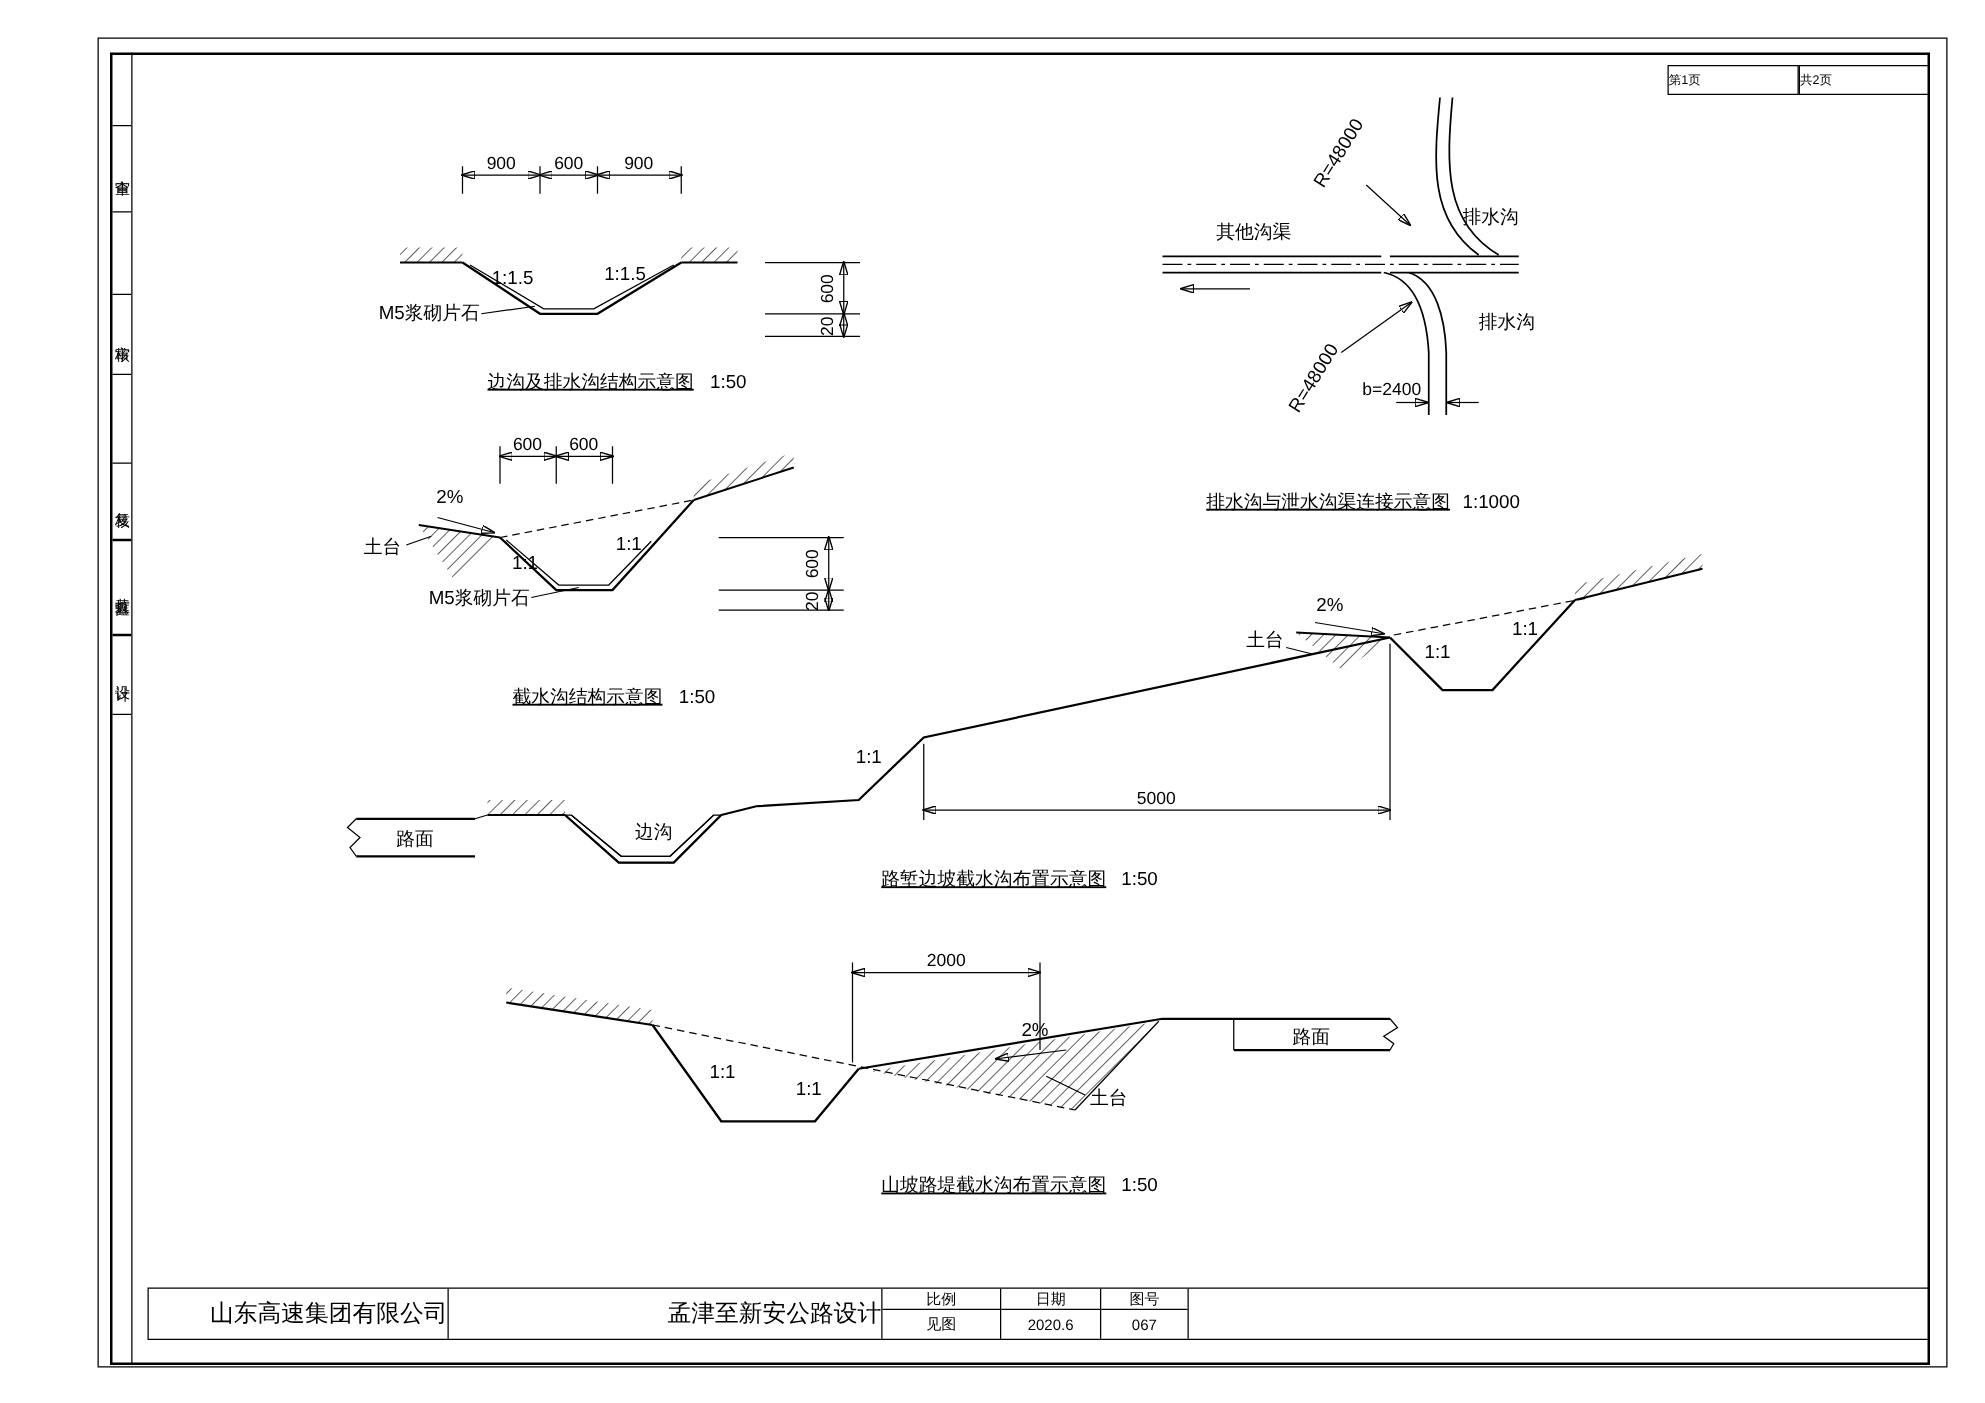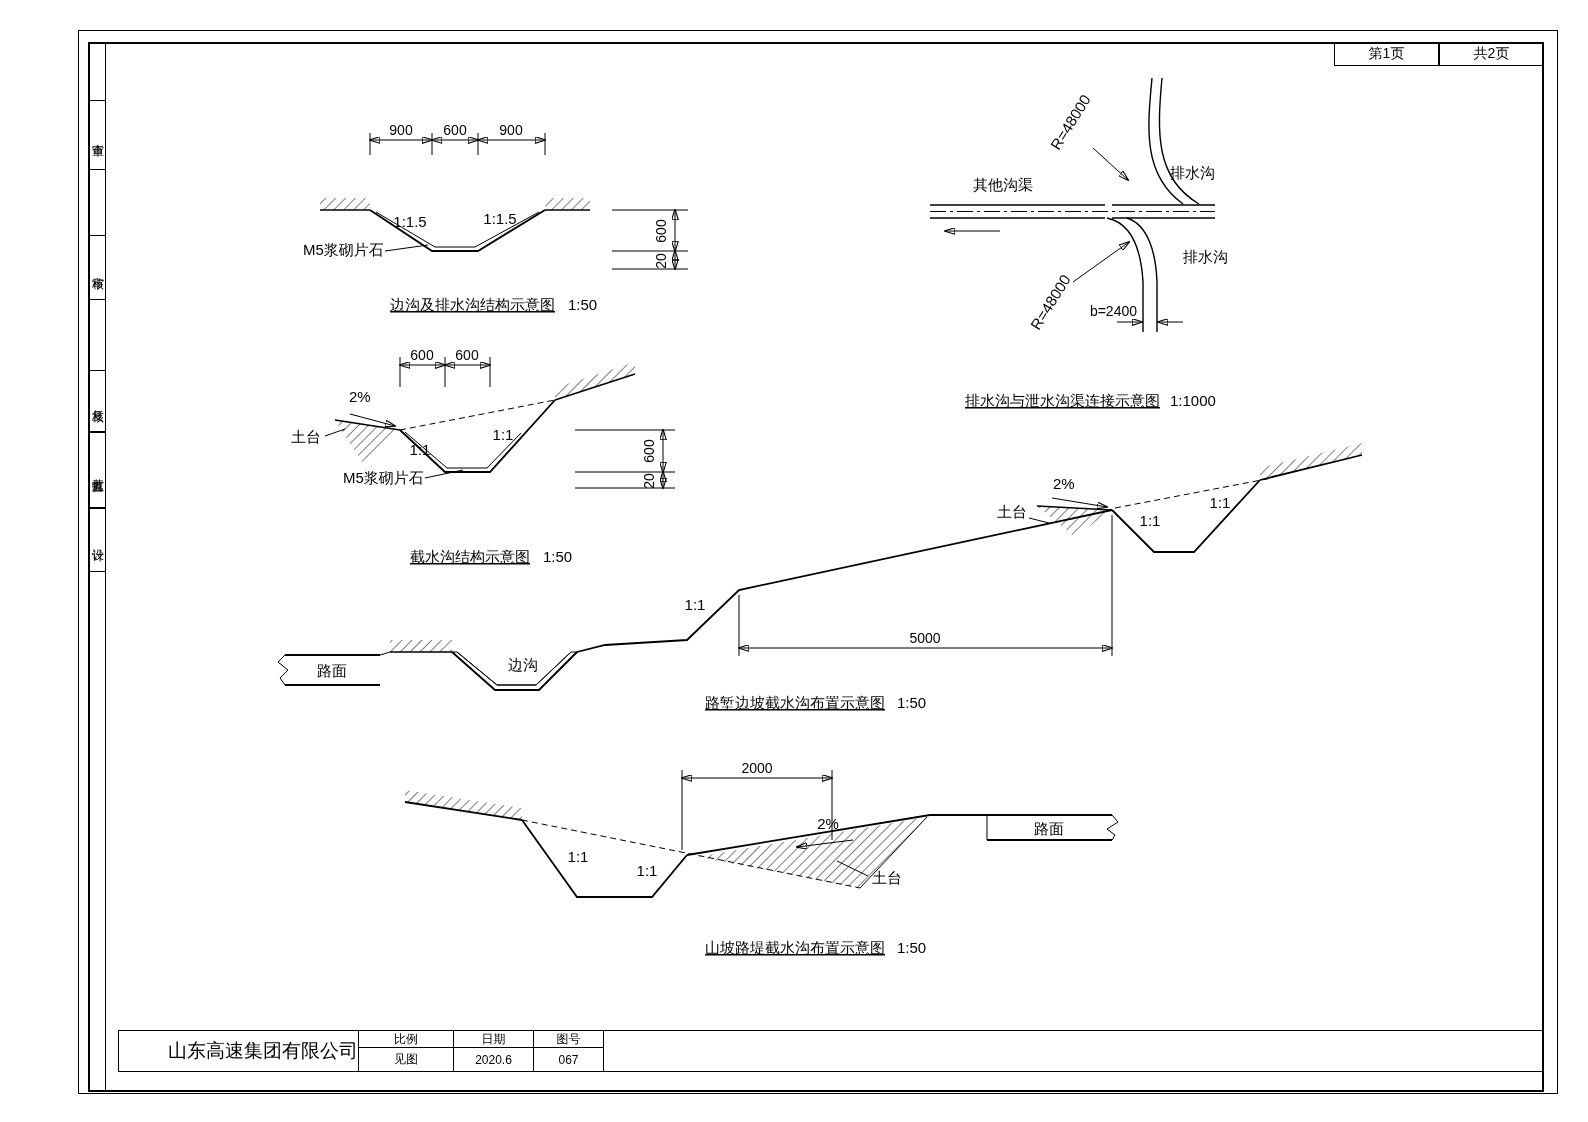--- a/index.html
+++ b/index.html
@@ -4,22 +4,22 @@
 <style>
   * { margin:0; padding:0; box-sizing:border-box; }
   html,body { width:1588px; height:1122px; background:#fff; }
   body { position:relative; font-family:"Liberation Sans","DejaVu Sans",sans-serif; color:#000; }
   .frame-outer { position:absolute; left:78px; top:30px; width:1480px; height:1064px; border:1px solid #000; }
   .frame-inner { position:absolute; left:88px; top:42px; width:1456px; height:1050px; border:2px solid #000; }
   .side-line { position:absolute; left:105px; top:42px; width:0; height:1050px; border-left:1px solid #000; }
   .side-cell { position:absolute; left:90px; width:15px; border-top:1px solid #000; border-bottom:1px solid #000;
                display:flex; align-items:center; justify-content:center;
                writing-mode:vertical-rl; font-size:12px; letter-spacing:1px; }
-  .page-box { position:absolute; top:42px; height:24px; border:1.5px solid #000;
-              display:flex; align-items:center; justify-content:center; font-size:14px; }
+  .page-box { position:absolute; top:52px; height:24px; border:1.5px solid #000;
+              display:flex; align-items:center; justify-content:flex-start; font-size:10px; }
   .tblock { position:absolute; left:118px; top:1030px; width:1426px; height:42px; border:1.5px solid #000; display:flex; }
   .tcell  { border-right:1.5px solid #000; display:flex; align-items:center; justify-content:flex-end; font-size:19px; }
   .tmini  { border-right:1.5px solid #000; display:flex; flex-direction:column; }
   .tmini .lbl { height:17px; border-bottom:1px solid #000; display:flex; align-items:center; justify-content:center; font-size:12px; }
   .tmini .val { flex:1; display:flex; align-items:center; justify-content:center; font-size:12px; }
   svg { position:absolute; overflow:visible; }
   svg text { font-family:"Liberation Sans","DejaVu Sans",sans-serif; fill:#000; font-size:15px; }
   svg .dim { font-size:14px; }
   svg .ttl { font-size:15px; text-decoration:underline; }
   svg line, svg polyline, svg path { stroke:#000; fill:none; }
@@ -306,20 +306,23 @@
     <text x="664" y="79" text-anchor="middle">路面</text>
   </g>
   <text class="ttl" x="320" y="198">山坡路堤截水沟布置示意图</text>
   <text x="512" y="198">1:50</text>
 </svg>
 
 <div class="tblock">
   <div class="tcell" style="width:240px;">
       <span>山东高速集团有限公司</span>
     </div>
+  <div class="tcell" style="width:347px;">
+      <span>孟津至新安公路设计</span>
+    </div>
   <div class="tmini" style="width:95px;">
     <div class="lbl">比例</div>
     <div class="val">见图</div>
   </div>
   <div class="tmini" style="width:80px;">
     <div class="lbl">日期</div>
     <div class="val">2020.6</div>
   </div>
   <div class="tmini" style="width:70px;">
     <div class="lbl">图号</div>

